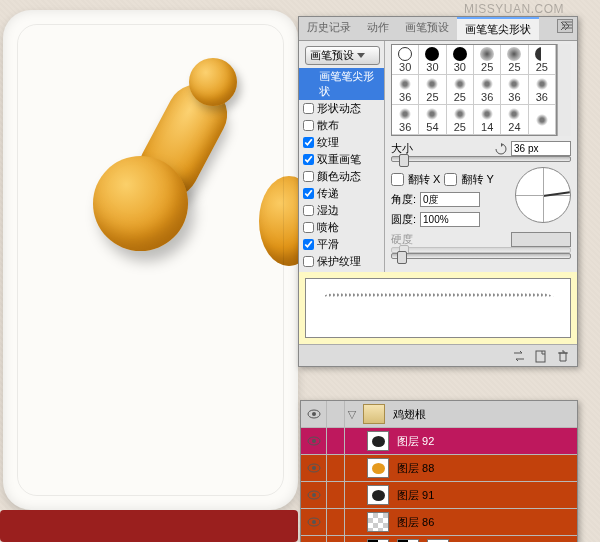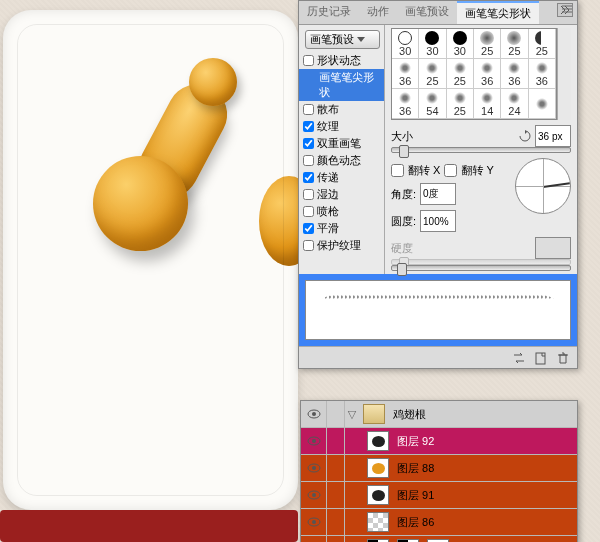--- a/index.html
+++ b/index.html
@@ -11,38 +11,38 @@
 .leg{position:absolute;left:60px;top:110px;width:95px;height:95px;border-radius:50%;background:radial-gradient(circle at 35% 30%,#fbd06a,#e59a1e 60%,#c97f12 90%);box-shadow:inset -8px -14px 18px rgba(140,80,0,.5),6px 10px 14px rgba(0,0,0,.25)}
 .bone{position:absolute;left:120px;top:35px;width:60px;height:120px;border-radius:45px;background:radial-gradient(ellipse at 35% 25%,#fcd272,#e49b1e 65%,#c77e10 95%);transform:rotate(28deg);box-shadow:inset -6px -10px 14px rgba(140,80,0,.5),6px 10px 12px rgba(0,0,0,.25)}
 .knob{position:absolute;left:156px;top:12px;width:48px;height:48px;border-radius:50%;background:radial-gradient(circle at 35% 30%,#fcd170,#e39b1e 60%,#c57c10 95%);box-shadow:inset -4px -6px 10px rgba(140,80,0,.5),4px 6px 8px rgba(0,0,0,.25)}
 .ch2{position:absolute;left:256px;top:166px;width:60px;height:90px;border-radius:50%;background:radial-gradient(circle at 35% 30%,#fbcb62,#e29618 60%,#c57c10 95%);box-shadow:inset -6px -10px 12px rgba(140,80,0,.5)}
 .red-trim{position:absolute;left:0;top:510px;width:298px;height:32px;background:#9a1f1e;border-radius:4px}
 .watermark{position:absolute;right:36px;top:2px;color:rgba(0,0,0,.25);font-size:12px;letter-spacing:.5px}
 .watermark2{position:absolute;right:32px;bottom:14px;color:rgba(0,0,0,.35);font-size:12px}
 .watermark3{position:absolute;right:32px;bottom:2px;color:rgba(0,0,0,.22);font-size:10px}
 
 
-.panel{position:absolute;right:22px;top:0;width:280px;background:#3b82f6;border:1px solid #888;box-shadow:2px 2px 6px rgba(0,0,0,.3)}
+.panel{position:absolute;right:22px;top:16px;width:280px;background:#fef9c3;border:1px solid #888;box-shadow:2px 2px 6px rgba(0,0,0,.3)}
 .panel-tabs{display:flex;background:#d4d4d4;border-bottom:1px solid #9a9a9a;font-size:11px}
 .tab{padding:3px 8px;color:#666}
 .tab.active{background:#f0f0f0;color:#000;border-top:2px solid #6aa9ff}
 .panel-menu{position:absolute;right:3px;top:3px;width:13px;height:11px}
 .panel-body{display:flex;background:#eaeaea}
 .left-opts{width:86px;background:#eaeaea;border-right:1px solid #aaa;padding:2px 0}
 .preset-btn{margin:3px 4px 3px 6px;padding:1px 4px;background:linear-gradient(#fefefe,#d8d8d8);border:1px solid #888;border-radius:3px;display:flex;align-items:center;gap:3px}
 .preset-btn svg{flex:none}
 .opt-row{display:flex;align-items:center;gap:3px;padding:1px 2px 1px 4px;font-size:11px}
 .opt-row.sel{background:#3a7de0;color:#fff}
 .opt-row input[type=checkbox]{width:11px;height:11px}
 .right-area{flex:1;padding:3px 6px;font-size:11px}
 .brush-grid{display:grid;grid-template-columns:repeat(6,1fr);border:1px solid #888;background:#fff}
 .bcell{height:30px;border-right:1px solid #ccc;border-bottom:1px solid #ccc;display:flex;flex-direction:column;align-items:center;justify-content:center;font-size:9px;color:#333}
 .scrl{width:14px;background:#e8e8e8;border-left:1px solid #aaa}
 .field-row{display:flex;align-items:center;gap:4px;margin-top:5px}
-.num-input{width:36px;height:15px;background:#fff;border:1px solid #888;font-size:10px;padding:10px 2px;text-align:left}
+.num-input{width:60px;height:15px;background:#fff;border:1px solid #888;font-size:10px;padding:0 2px;text-align:left}
 .slider{height:6px;background:linear-gradient(#bbb,#eee);border:1px solid #888;border-radius:2px;position:relative;flex:1}
 .slider:after{content:"";position:absolute;left:4%;top:-3px;width:8px;height:11px;background:#ddd;border:1px solid #666;border-radius:2px}
 .slider.s5:after{left:3%}
 .compass{width:56px;height:56px;border:1px solid #888;background:#fff;border-radius:50%;position:relative;margin-left:auto}
 .compass:before{content:"";position:absolute;left:0;top:50%;width:100%;border-top:1px solid #aaa}
 .compass:after{content:"";position:absolute;left:50%;top:0;height:100%;border-left:1px solid #aaa}
 .compass i{position:absolute;left:50%;top:50%;width:50%;height:0;border-top:2px solid #333;transform-origin:left center;transform:rotate(-8deg)}
 .preview-strip{height:60px;margin:6px;border:1px solid #888;background:#fff;display:flex;align-items:center;justify-content:center}
 .stroke-prev{width:92%;height:30px;background:radial-gradient(circle at 10% 50%,#777 0 1px,transparent 2px) repeat-x;background-size:4px 4px;filter:contrast(2);border-radius:18px/14px;opacity:.8}
 .panel-foot{height:22px;border-top:1px solid #aaa;background:#dcdcdc;display:flex;justify-content:flex-end;align-items:center;gap:6px;padding-right:6px}
@@ -104,27 +104,27 @@
 
   <div class="panel-body">
     <div class="left-opts">
       <div class="preset-btn">
         <span>画笔预设</span>
         <svg width="8" height="6">
             <path d="M0 0 L4 5 L8 0" fill="#555"></path>
           </svg>
       </div>
       <div id="opts">
-          <div class="opt-row">
-            <input type="checkbox" style="">
-            <span>形状动态</span>
-          </div>
           <div class="opt-row sel">
             <span style="width: 14px;"></span>
             <span>画笔笔尖形状</span>
+          </div>
+          <div class="opt-row">
+            <input type="checkbox" style="">
+            <span>形状动态</span>
           </div>
           <div class="opt-row">
             <input type="checkbox" style="">
             <span>散布</span>
           </div>
           <div class="opt-row">
             <input type="checkbox" checked="" style="">
             <span>纹理</span>
           </div>
           <div class="opt-row">

